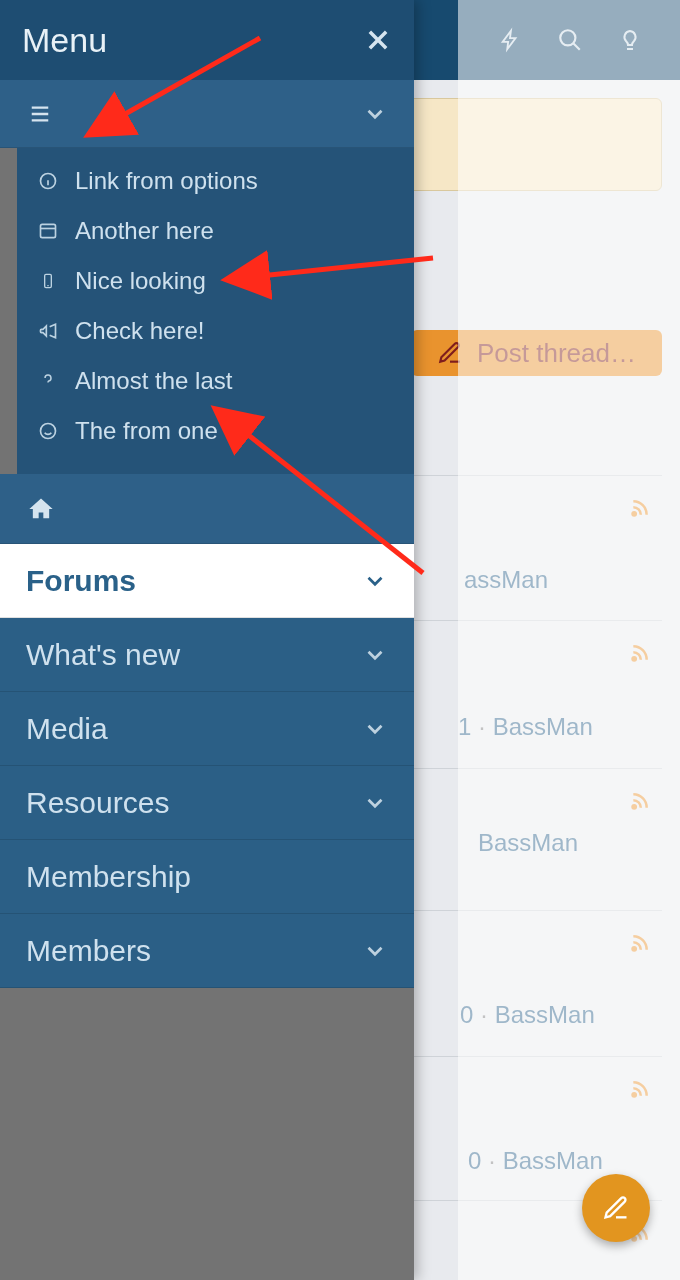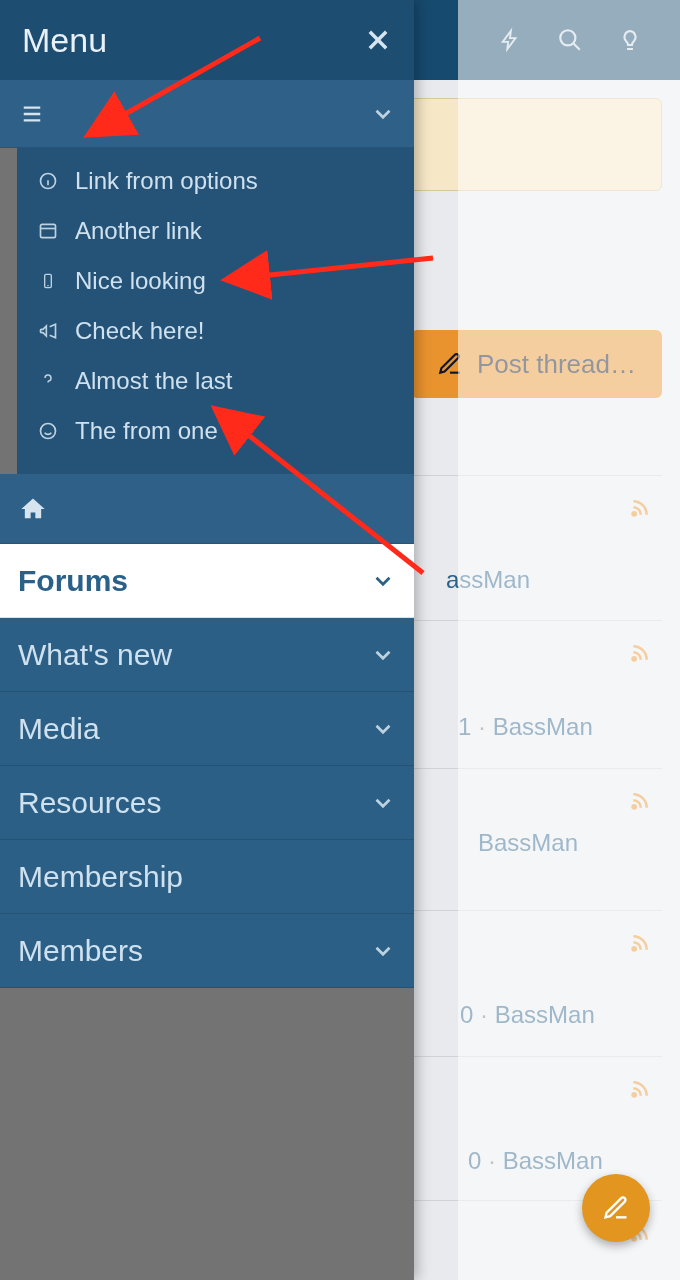--- a/index.html
+++ b/index.html
@@ -14,29 +14,29 @@
   }
   .topbar .ticon { width: 60px; height: 60px; display:flex;align-items:center;justify-content:center; color:#c7d7e3; }
 
   
   .bg-content { position:absolute; left:0; right:0; top:80px; bottom:0; background:#e8eaee; }
   .notice {
     margin:18px 18px 0 18px; background:#f6e7c6; border:1px solid #d9c89d; border-radius:6px;
     padding:30px 20px; color:#584218; font-size:26px;
   }
   .postbtn {
-    position:absolute; right:18px; top:250px; height:68px; padding:0 26px;
-    background:#e9932e; color:#0f172a; border-radius:6px; display:flex; align-items:center; gap:14px;
+    position:absolute; right:18px; top:250px; height:46px; padding:0 26px;
+    background:#e9932e; color:#7f1d1d; border-radius:6px; display:flex; align-items:center; gap:14px;
     font-size:26px; font-weight:500;
   }
   .thread { position:absolute; left:18px; right:18px; border-top:1px solid #cfd3d8; height:140px; }
   .thread .rss { position:absolute; right:12px; top:22px; color:#e9932e; }
   .thread .byline { position:absolute; left:462px; color:#2a6189; font-size:24px; }
   .sep { color:#7a7a7a; }
-  .thread1 { top:395px; } .thread1 .byline{ top:90px; left:428px; }
+  .thread1 { top:395px; } .thread1 .byline{ top:90px; left:446px; }
   .thread2 { top:540px; } .thread2 .byline{ top:92px; left:440px; }
   .thread3 { top:688px; } .thread3 .byline{ top:60px; left:460px; }
   .thread4 { top:830px; } .thread4 .byline{ top:90px; left:442px; }
   .thread5 { top:976px; } .thread5 .byline{ top:90px; left:450px; }
   .thread6 { top:1120px; }
 
   
   .dim { position:absolute; left:458px; right:0; top:0; bottom:0; background:rgba(255,255,255,0.55); }
 
   
@@ -47,21 +47,21 @@
   }
   .menu-header {
     background:#1e4d72; height:80px; display:flex; align-items:center; justify-content:space-between;
     padding:0 22px;
   }
   .menu-header .title { font-size:34px; color:#e8f1f7; font-weight:500; }
   .menu-header .close { color:#d5e4ef; cursor:pointer; }
 
   .row {
     display:flex; align-items:center; justify-content:space-between;
-    padding:0 18px; height:68px; border-bottom:1px solid rgba(0,0,0,0.12);
+    padding:0 26px; height:68px; border-bottom:1px solid rgba(0,0,0,0.12);
     background:#2e6088;
   }
   .row .left { display:flex; align-items:center; gap:16px; font-size:26px; }
   .row.bigsection { height:74px; background:#2b5f86; }
   .row.bigsection .label { font-size:30px; color:#cfe1ee; }
   .row.homesection { background:#2e6088; height:70px; }
   .row.active { background:#ffffff; color:#2a6189; }
   .row.active .label { color:#2a6189; font-weight:600; }
   .row.active .chev { color:#2a6189; }
   .chev { color:#bdd1df; }
@@ -207,21 +207,21 @@
         </span>
       <span>Link from options</span>
     </div>
     <div class="opt">
       <span class="oicon">
           <svg width="20" height="20" viewBox="0 0 24 24" fill="none" stroke="currentColor" stroke-width="2">
             <rect x="3" y="4" width="18" height="16" rx="2"></rect>
             <path d="M3 9h18"></path>
           </svg>
         </span>
-      <span>Another link</span>
+      <span>Another here</span>
     </div>
     <div class="opt">
       <span class="oicon">
           <svg width="16" height="22" viewBox="0 0 24 24" fill="none" stroke="currentColor" stroke-width="2">
             <rect x="7" y="2" width="10" height="20" rx="2"></rect>
             <path d="M11 19h2"></path>
           </svg>
         </span>
       <span>Nice looking</span>
     </div>

